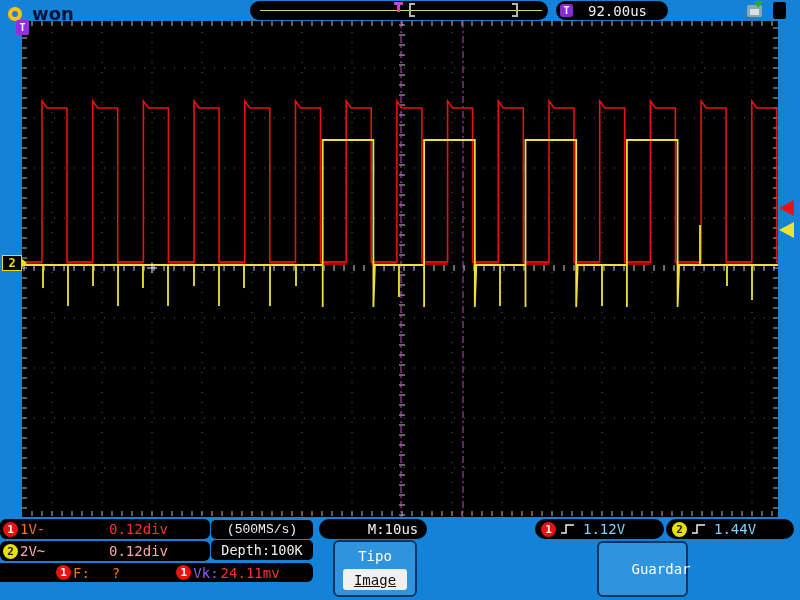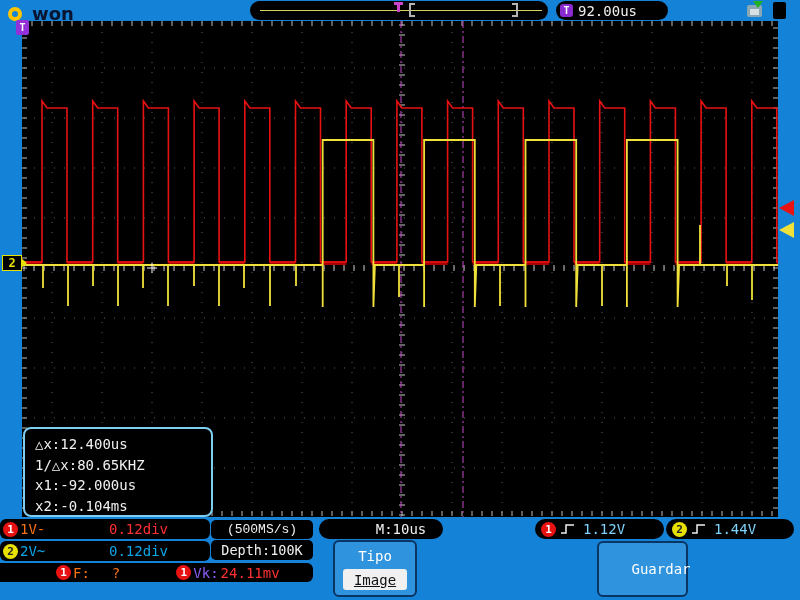--- a/index.html
+++ b/index.html
@@ -25,21 +25,21 @@
   #recordbar { left:250px; top:1px; width:298px; height:19px; }
   #recordbar .wline { position:absolute; left:10px; top:9px; width:282px; height:1px; background:#d8d464; }
   .bracket { position:absolute; top:2px; width:6px; height:14px; border:2px solid #b4b4b4; }
   #br-left  { left:159px; border-right:none; }
   #br-right { left:262px; border-left:none; }
   #rec-t { position:absolute; left:144px; top:1px; width:9px; height:3px; background:#cc44cc; }
   #rec-t::after { content:""; position:absolute; left:3px; top:3px; width:3px; height:7px; background:#cc44cc; }
   #trigtime { left:556px; top:1px; width:112px; height:19px; padding-left:4px; }
   .tbadge { width:13px; height:13px; background:#8a2bd0; border-radius:3px; color:#fff;
             font-size:10px; font-weight:bold; display:flex; align-items:center; justify-content:center; }
-  #trigtime .val { color:#f0f0f0; font-size:14px; margin-left:5px; }
+  #trigtime .val { color:#f0f0f0; font-size:14px; margin-left:15px; }
   #usbicon { position:absolute; left:747px; top:5px; width:15px; height:12px; background:#8aa8b4; border-radius:2px; }
   #usbicon::after { content:""; position:absolute; left:3px; top:4px; width:9px; height:6px; background:#d8e0e4; }
   #usbicon::before { content:""; position:absolute; left:6px; top:-4px;
                      border-left:5px solid transparent; border-right:5px solid transparent;
                      border-top:7px solid #22b022; }
   #plugicon { position:absolute; left:773px; top:2px; width:13px; height:17px; background:#000; border-radius:2px; }
 
   
   #trigposicon { position:absolute; left:16px; top:20px; width:13px; height:15px; background:#9330d8;
                  border-radius:2px; color:#fff; font-size:10px; font-weight:bold;
@@ -61,29 +61,29 @@
              border:2px solid #7fcdf0; border-radius:8px; padding:5px 0 0 10px;
              color:#f0f0f0; font-size:14px; line-height:20.5px; }
 
   
   .blackbox { position:absolute; background:#000; display:flex; align-items:center; color:#f0f0f0; }
   #ch1box { left:0; top:519px; width:210px; height:20px; border-radius:6px; }
   #ch2box { left:0; top:541px; width:210px; height:20px; border-radius:6px; }
   #fvbar  { left:0; top:563px; width:313px; height:19px; border-radius:0 6px 6px 0; }
   #ratebox  { left:211px; top:520px; width:102px; height:19px; border-radius:5px; justify-content:center; font-size:13px;font-family:Liberation Mono, monospace; }
   #depthbox { left:211px; top:540px; width:102px; height:20px; border-radius:5px; justify-content:center; font-size:13.5px; }
-  #mpill { left:319px; top:519px; width:124px; height:20px; border-radius:10px; justify-content:center; font-size:14px;padding-left:40px; }
+  #mpill { left:319px; top:519px; width:108px; height:20px; border-radius:10px; justify-content:center; font-size:14px;padding-left:40px; }
   #trigpill1 { left:535px; top:519px; width:129px; height:20px; border-radius:10px; padding-left:3px; }
   #trigpill2 { left:666px; top:519px; width:128px; height:20px; border-radius:10px; padding-left:3px; }
   .badge { min-width:15px; height:15px; border-radius:50%; font-size:11px; font-weight:bold;
            display:flex; align-items:center; justify-content:center; margin-left:3px; }
   .badge.red { background:#e81212; color:#fff; }
   .badge.yel { background:#e8e000; color:#222; }
   .lbl { font-size:14px; margin-left:2px; }
-  .red-t { color:#f97316; } .yel-t { color:#0ea5e9; } .wht-t { color:#8b5cf6; } .brt-r { color:#ff3030; }
+  .red-t { color:#f97316; } .yel-t { color:#fca5a5; } .wht-t { color:#8b5cf6; } .brt-r { color:#ff3030; }
   #ch1box .val, #ch2box .val { font-size:14px; margin-left:auto; margin-right:42px; }
   #fvbar .f-val { margin-left:22px; }
   #fvbar .badge { margin-left:56px; }
   .trigval { color:#7dd3fc; font-size:14px; margin-left:6px; }
   .edge-icon { margin-left:4px; display:flex; }
 
   
   .softbtn { position:absolute; background:#2f93dd; border:2px solid #0a3462; border-radius:6px;
              color:#fff; font-size:14px; cursor:pointer; }
   #tipobtn { left:333px; top:540px; width:84px; height:57px; text-align:center; padding-top:6px; }
@@ -140,26 +140,20 @@
     <div class="val">92.00us</div>
   </div>
   <div id="usbicon"></div>
   <div id="plugicon"></div>
 
   <div id="trigposicon">T</div>
   <div id="ch2marker">2</div>
   <div class="arrow" id="arr1" style="top: 200px;"></div>
   <div class="arrow" id="arr2" style="top: 222px;"></div>
 
-  <div id="measure">
-    <div>△x:12.400us</div>
-    <div>1/△x:80.65KHZ</div>
-    <div>x1:-92.000us</div>
-    <div>x2:-0.104ms</div>
-  </div>
 
   <div class="blackbox" id="ch1box">
     <div class="badge red">1</div>
     <div class="lbl red-t">1V-</div>
     <div class="val brt-r">0.12div</div>
   </div>
   <div class="blackbox" id="ch2box">
     <div class="badge yel">2</div>
     <div class="lbl yel-t">2V~</div>
     <div class="val yel-t">0.12div</div>

